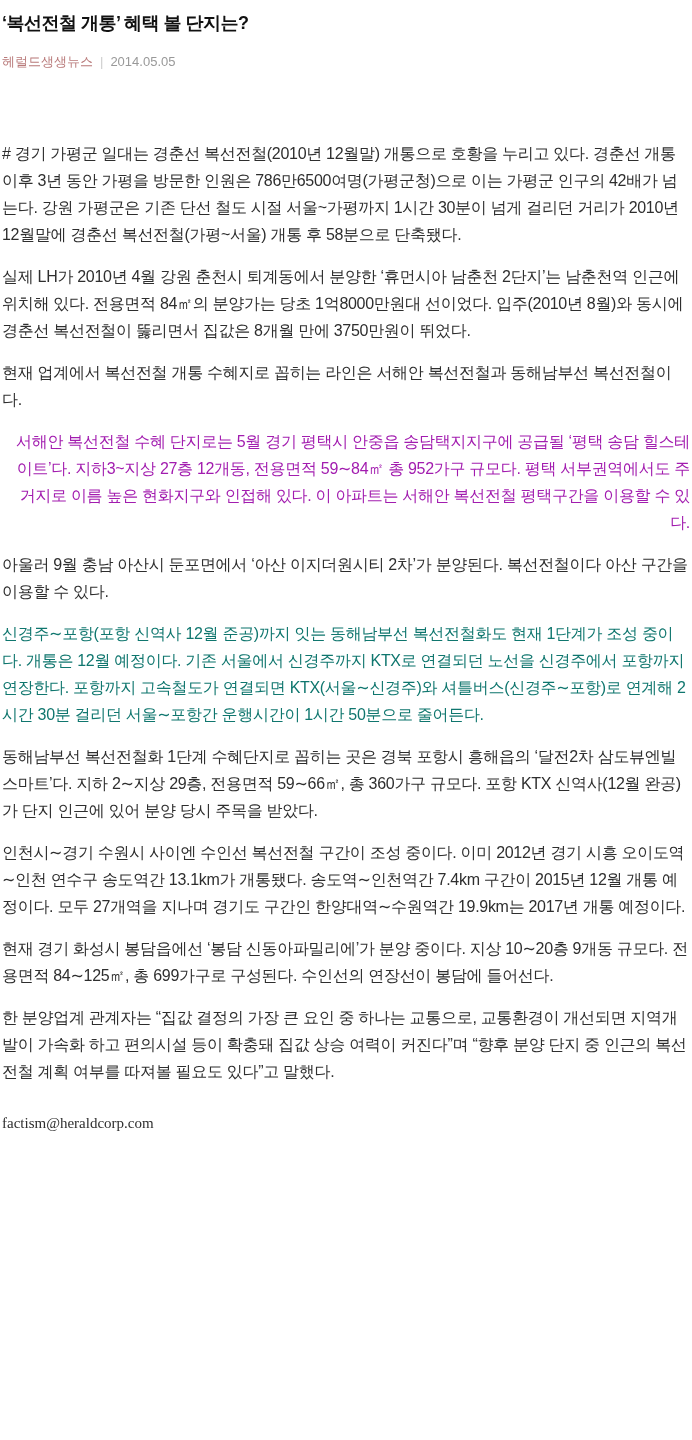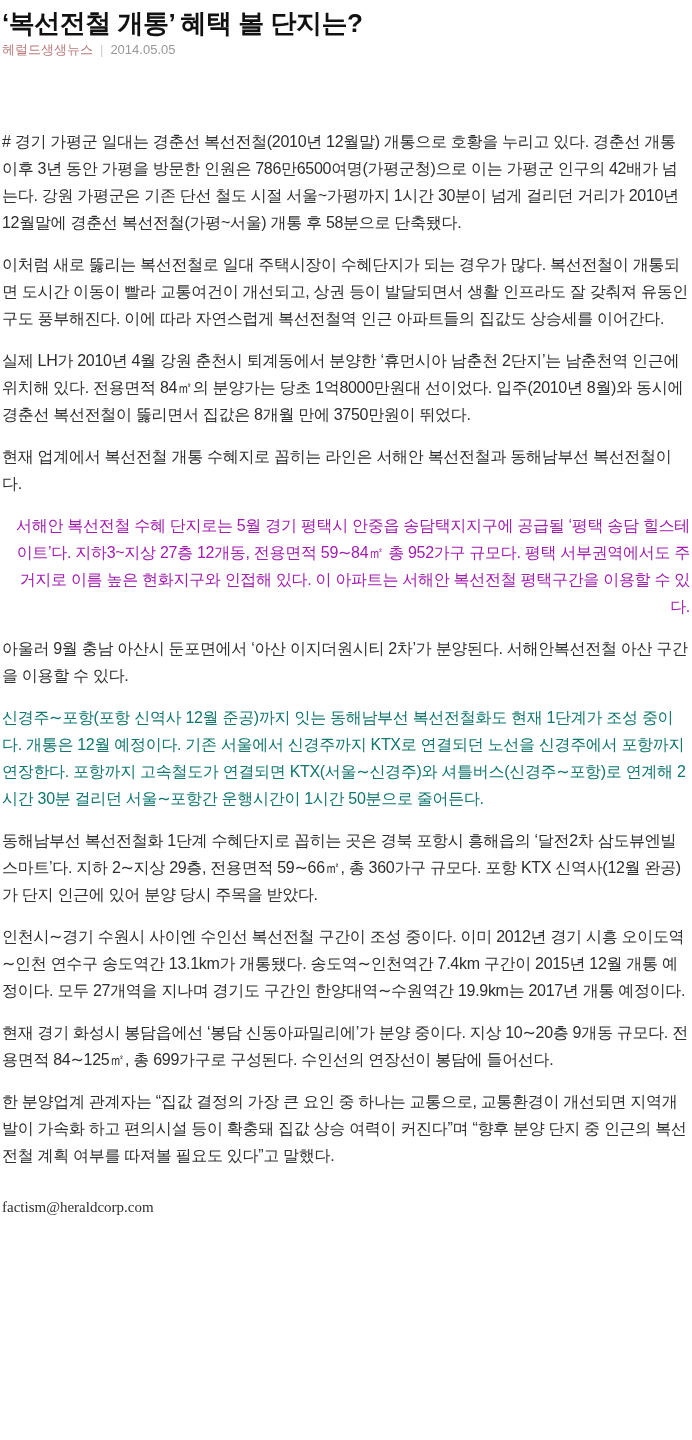--- a/index.html
+++ b/index.html
@@ -10,26 +10,26 @@
   body {
     width: 692px;
     font-family: "Liberation Sans", "DejaVu Sans", sans-serif;
   }
   .article {
     padding: 8px 2px 24px 2px;
     box-sizing: border-box;
     width: 692px;
   }
   .title {
-    font-size: 26px;
+    font-size: 18px;
     line-height: 27px;
     font-weight: bold;
     color: #111111;
     letter-spacing: -0.5px;
-    margin: 2px 0 4px 0;
+    margin: 2px 0 16px 0;
   }
   .byline {
     font-size: 13px;
     line-height: 17px;
     white-space: nowrap;
   }
   .byline .source { font-weight: normal; }
   .byline .sep { margin: 0 7px; }
   .byline .date { }
   .body {
@@ -56,25 +56,24 @@
 <div class="article">
 
   <h1 class="title" style="color: rgb(17, 17, 17);">‘복선전철 개통’ 혜택 볼 단지는?</h1>
 
   <div class="byline">
     <span class="source" style="color: rgb(185, 122, 122);">헤럴드생생뉴스</span><span class="sep" style="color: rgb(204, 204, 204);">|</span><span class="date" style="color: rgb(153, 153, 153);">2014.05.05</span>
   </div>
 
   <div class="body">
       <p class="body-paragraph" style="color: rgb(46, 46, 46);"># 경기 가평군 일대는 경춘선 복선전철(2010년 12월말) 개통으로 호황을 누리고 있다. 경춘선 개통 이후 3년 동안 가평을 방문한 인원은 786만6500여명(가평군청)으로 이는 가평군 인구의 42배가 넘는다. 강원 가평군은 기존 단선 철도 시절 서울~가평까지 1시간 30분이 넘게 걸리던 거리가 2010년 12월말에 경춘선 복선전철(가평~서울) 개통 후 58분으로 단축됐다.</p>
-      <p class="body-paragraph" style="color: rgb(46, 46, 46);">이처럼 새로 뚫리는 복선전철로 일대 주택시장이 수혜단지가 되는 경우가 많다. 복선전철이 개통되면 도시간 이동이 빨라 교통여건이 개선되고, 상권 등이 발달되면서 생활 인프라도 잘 갖춰져 유동인구도 풍부해진다. 이에 따라 자연스럽게 복선전철역 인근 아파트들의 집값도 상승세를 이어간다.</p>
       <p class="body-paragraph" style="color: rgb(46, 46, 46);">실제 LH가 2010년 4월 강원 춘천시 퇴계동에서 분양한 ‘휴먼시아 남춘천 2단지’는 남춘천역 인근에 위치해 있다. 전용면적 84㎡의 분양가는 당초 1억8000만원대 선이었다. 입주(2010년 8월)와 동시에 경춘선 복선전철이 뚫리면서 집값은 8개월 만에 3750만원이 뛰었다.</p>
       <p class="body-paragraph" style="color: rgb(46, 46, 46);">현재 업계에서 복선전철 개통 수혜지로 꼽히는 라인은 서해안 복선전철과 동해남부선 복선전철이다.</p>
       <p class="body-paragraph" style="color: #a21caf; text-align: right;">서해안 복선전철 수혜 단지로는 5월 경기 평택시 안중읍 송담택지지구에 공급될 ‘평택 송담 힐스테이트’다. 지하3~지상 27층 12개동, 전용면적 59∼84㎡ 총 952가구 규모다. 평택 서부권역에서도 주거지로 이름 높은 현화지구와 인접해 있다. 이 아파트는 서해안 복선전철 평택구간을 이용할 수 있다.</p>
-      <p class="body-paragraph" style="color: rgb(46, 46, 46);">아울러 9월 충남 아산시 둔포면에서 ‘아산 이지더원시티 2차’가 분양된다. 서해안복선전철 아산 구간을 이용할 수 있다.</p>
+      <p class="body-paragraph" style="color: rgb(46, 46, 46);">아울러 9월 충남 아산시 둔포면에서 ‘아산 이지더원시티 2차’가 분양된다. 복선전철이다 아산 구간을 이용할 수 있다.</p>
       <p class="body-paragraph" style="color: #0f766e;">신경주∼포항(포항 신역사 12월 준공)까지 잇는 동해남부선 복선전철화도 현재 1단계가 조성 중이다. 개통은 12월 예정이다. 기존 서울에서 신경주까지 KTX로 연결되던 노선을 신경주에서 포항까지 연장한다. 포항까지 고속철도가 연결되면 KTX(서울∼신경주)와 셔틀버스(신경주∼포항)로 연계해 2시간 30분 걸리던 서울∼포항간 운행시간이 1시간 50분으로 줄어든다.</p>
       <p class="body-paragraph" style="color: rgb(46, 46, 46);">동해남부선 복선전철화 1단계 수혜단지로 꼽히는 곳은 경북 포항시 흥해읍의 ‘달전2차 삼도뷰엔빌스마트’다. 지하 2∼지상 29층, 전용면적 59∼66㎡, 총 360가구 규모다. 포항 KTX 신역사(12월 완공)가 단지 인근에 있어 분양 당시 주목을 받았다.</p>
       <p class="body-paragraph" style="color: rgb(46, 46, 46);">인천시∼경기 수원시 사이엔 수인선 복선전철 구간이 조성 중이다. 이미 2012년 경기 시흥 오이도역∼인천 연수구 송도역간 13.1km가 개통됐다. 송도역∼인천역간 7.4km 구간이 2015년 12월 개통 예정이다. 모두 27개역을 지나며 경기도 구간인 한양대역∼수원역간 19.9km는 2017년 개통 예정이다.</p>
       <p class="body-paragraph" style="color: rgb(46, 46, 46);">현재 경기 화성시 봉담읍에선 ‘봉담 신동아파밀리에’가 분양 중이다. 지상 10∼20층 9개동 규모다. 전용면적 84∼125㎡, 총 699가구로 구성된다. 수인선의 연장선이 봉담에 들어선다.</p>
       <p class="body-paragraph" style="color: rgb(46, 46, 46);">한 분양업계 관계자는 “집값 결정의 가장 큰 요인 중 하나는 교통으로, 교통환경이 개선되면 지역개발이 가속화 하고 편의시설 등이 확충돼 집값 상승 여력이 커진다”며 “향후 분양 단지 중 인근의 복선전철 계획 여부를 따져볼 필요도 있다”고 말했다.</p>
     </div>
 
   <div class="email" style="color: rgb(46, 46, 46); font-family: Liberation Serif, serif;">factism@heraldcorp.com</div>
 
 </div>

